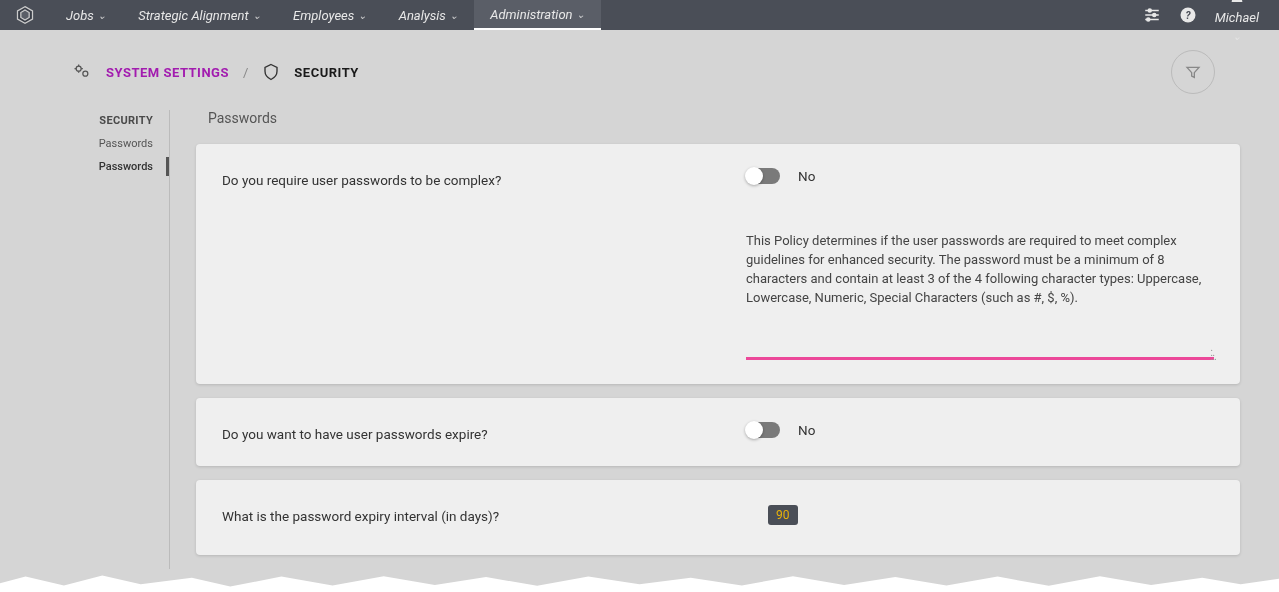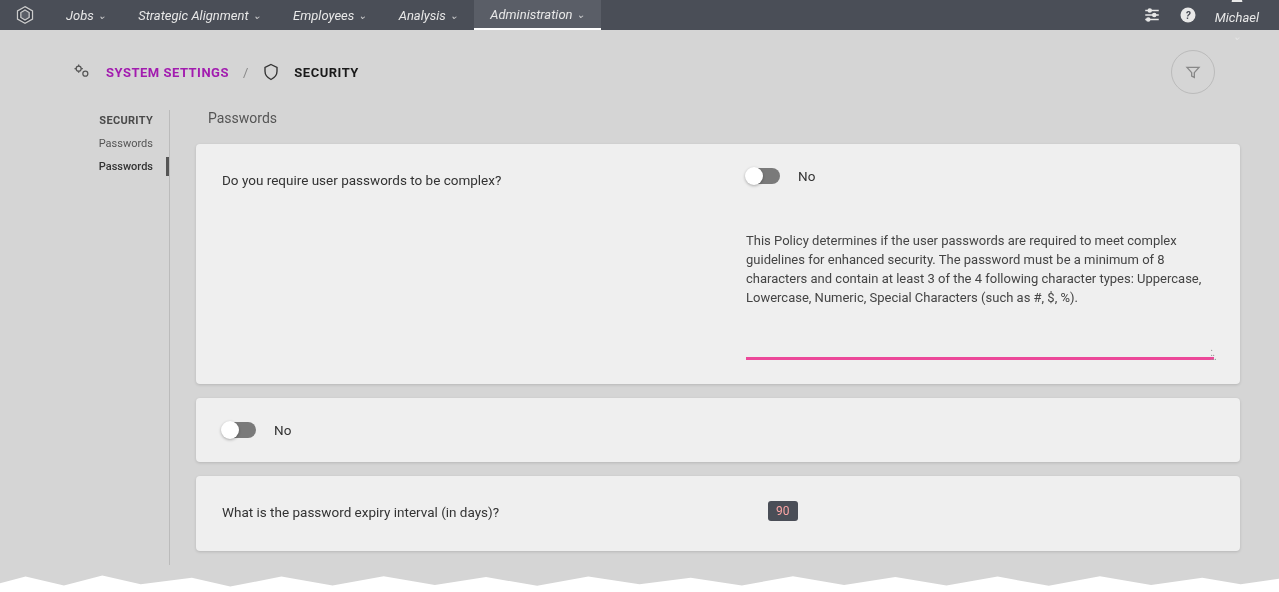--- a/index.html
+++ b/index.html
@@ -228,21 +228,21 @@
       bottom: -2px;
       font-size: 11px;
       color: #999;
       line-height: 0.4;
       letter-spacing: -1px;
     }
     
     .number-input {
       display: inline-block;
       background: #4a4e57;
-      color: #fca5a5;
+      color: #eab308;
       font-size: 12px;
       padding: 3px 8px;
       border-radius: 3px;
       margin-left: 22px;
     }
     
     
     .torn-edge {
       position: absolute;
       bottom: 0;
@@ -361,20 +361,21 @@
             </div>
             <span class="toggle-label">No</span>
           </div>
           <div class="help-box">This Policy determines if the user passwords are required to meet complex guidelines for enhanced security.  The password must be a minimum of 8 characters and contain at least 3 of the 4 following character types: Uppercase, Lowercase, Numeric, Special Characters (such as #, $, %).<div class="resize-grip">.<br>..<br>...</div></div>
         </div>
       </div>
     </div>
 
     <div class="card">
       <div class="card-row">
+        <div class="question">Do you want to have user passwords expire?</div>
         <div class="control-col">
           <div class="toggle-row">
             <div class="toggle">
               <div class="toggle-knob"></div>
             </div>
             <span class="toggle-label">No</span>
           </div>
         </div>
       </div>
     </div>

